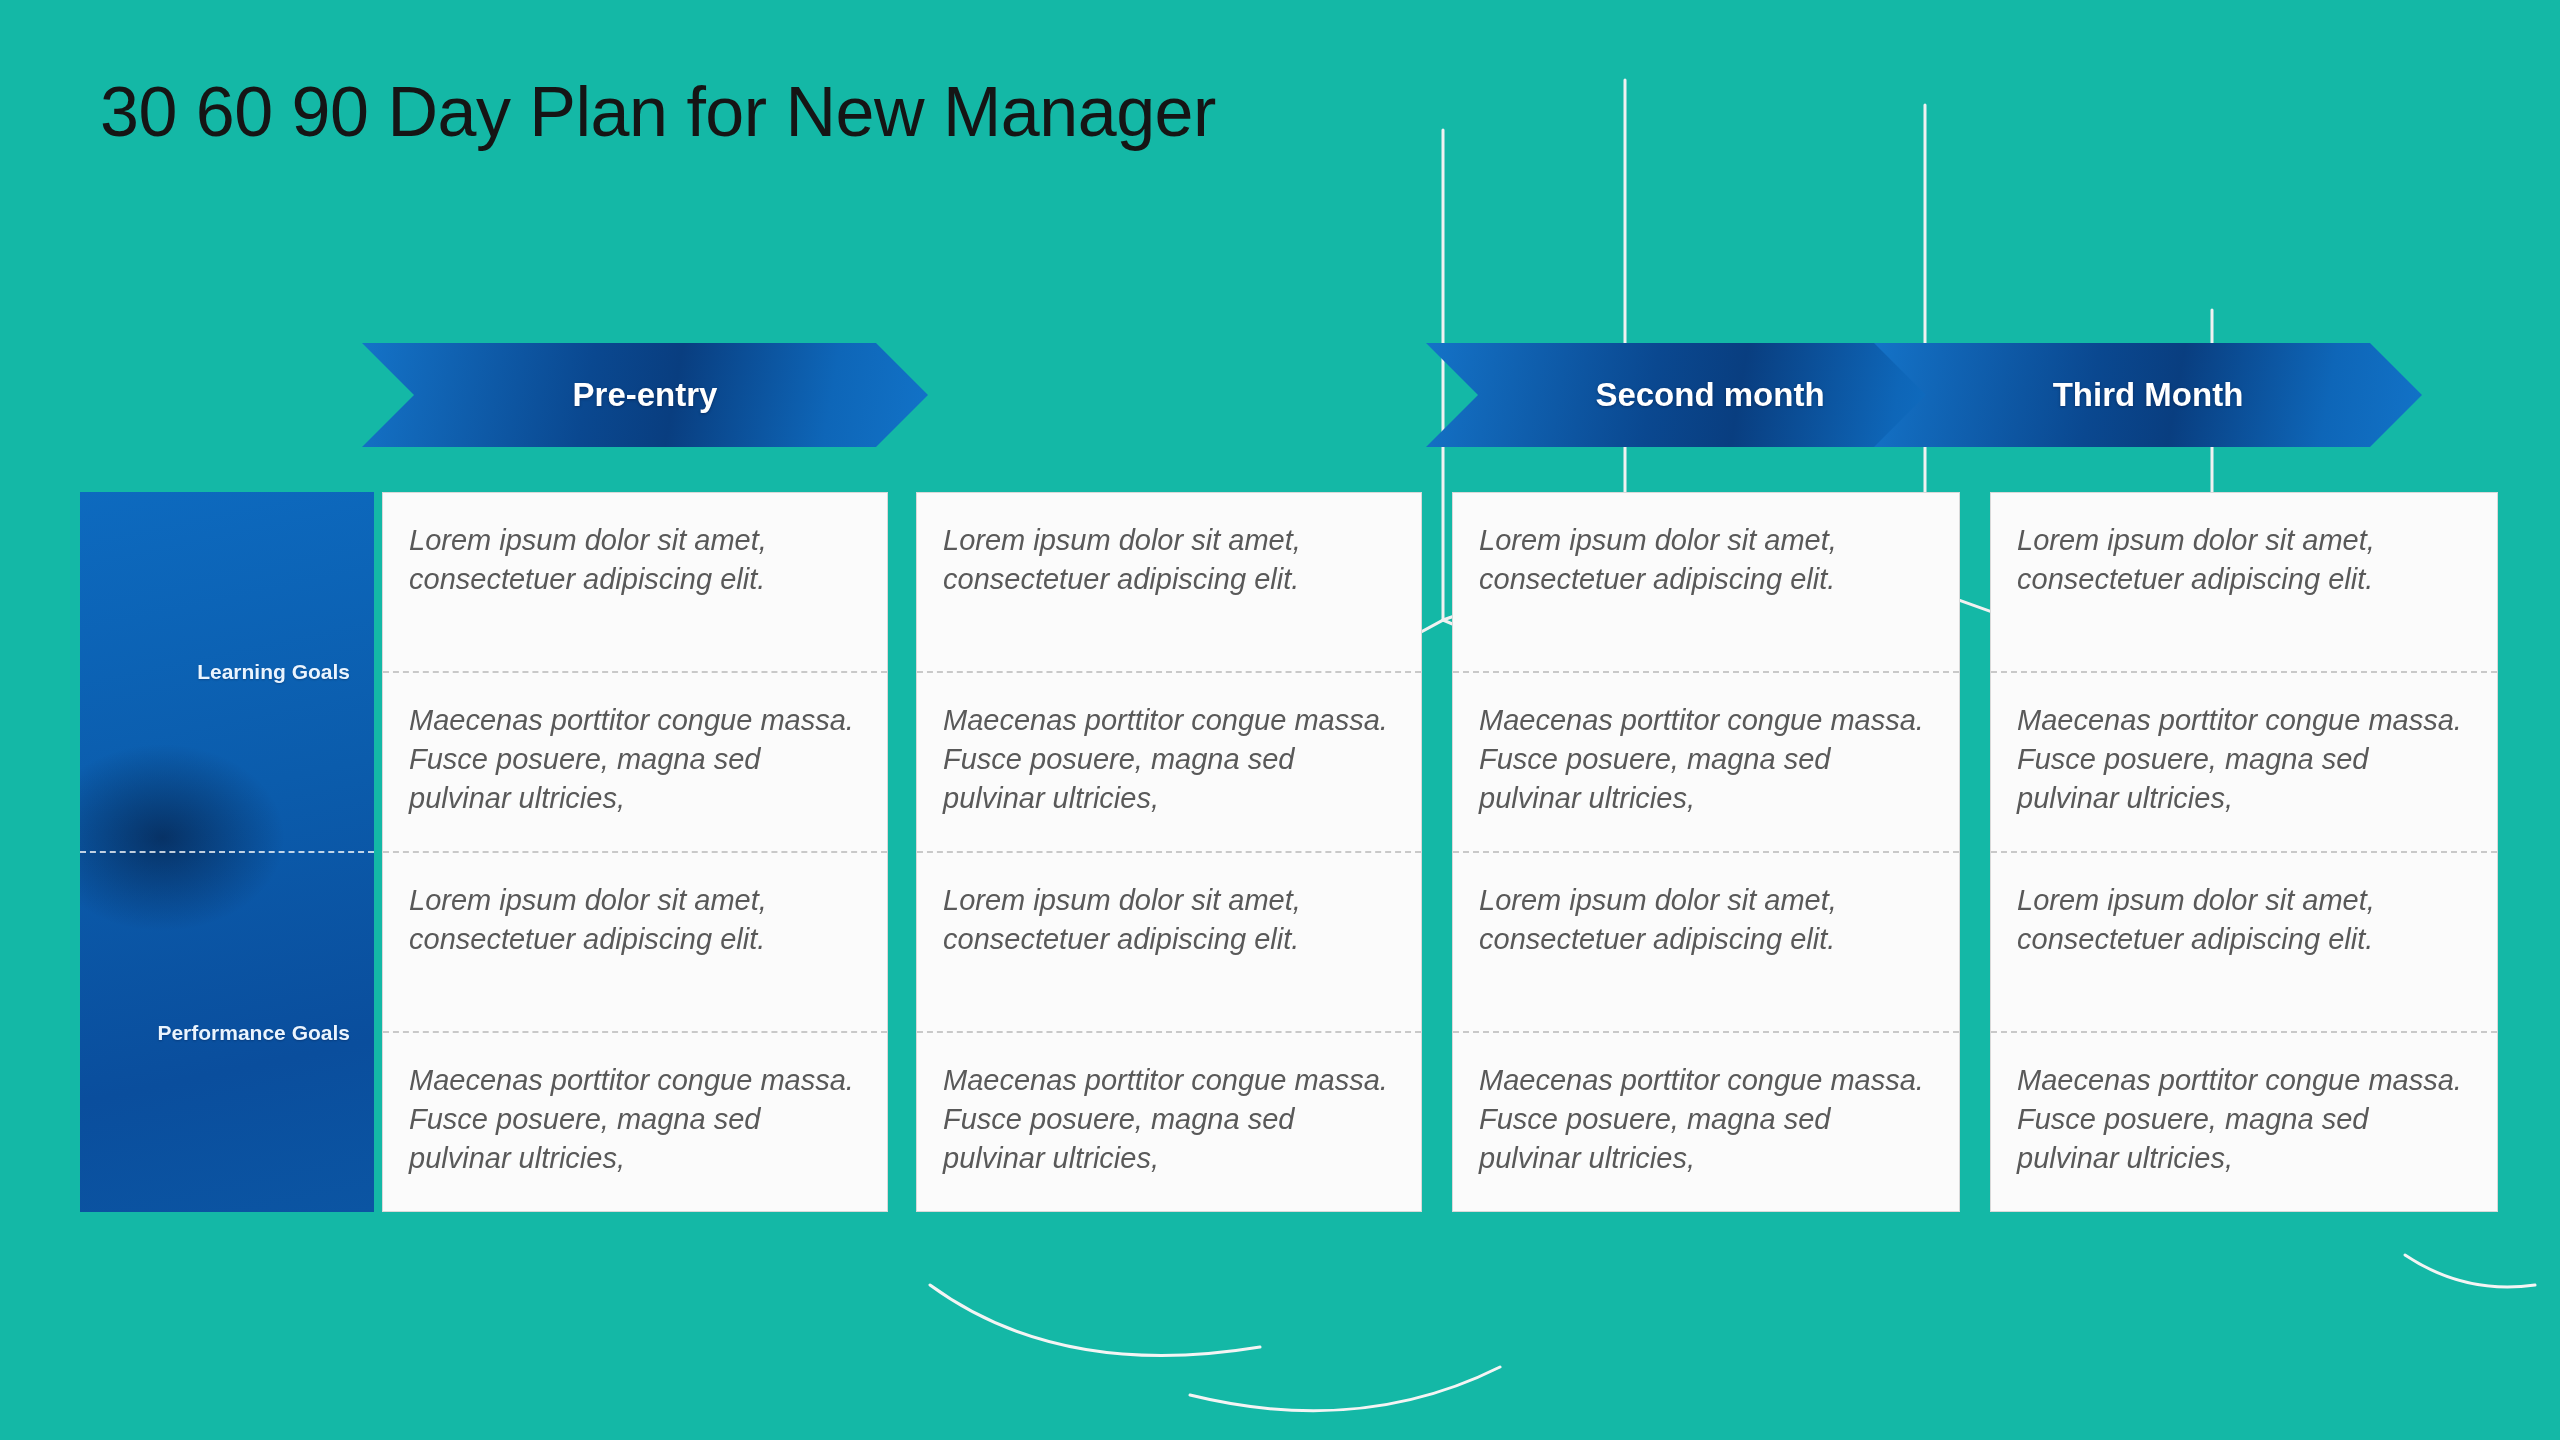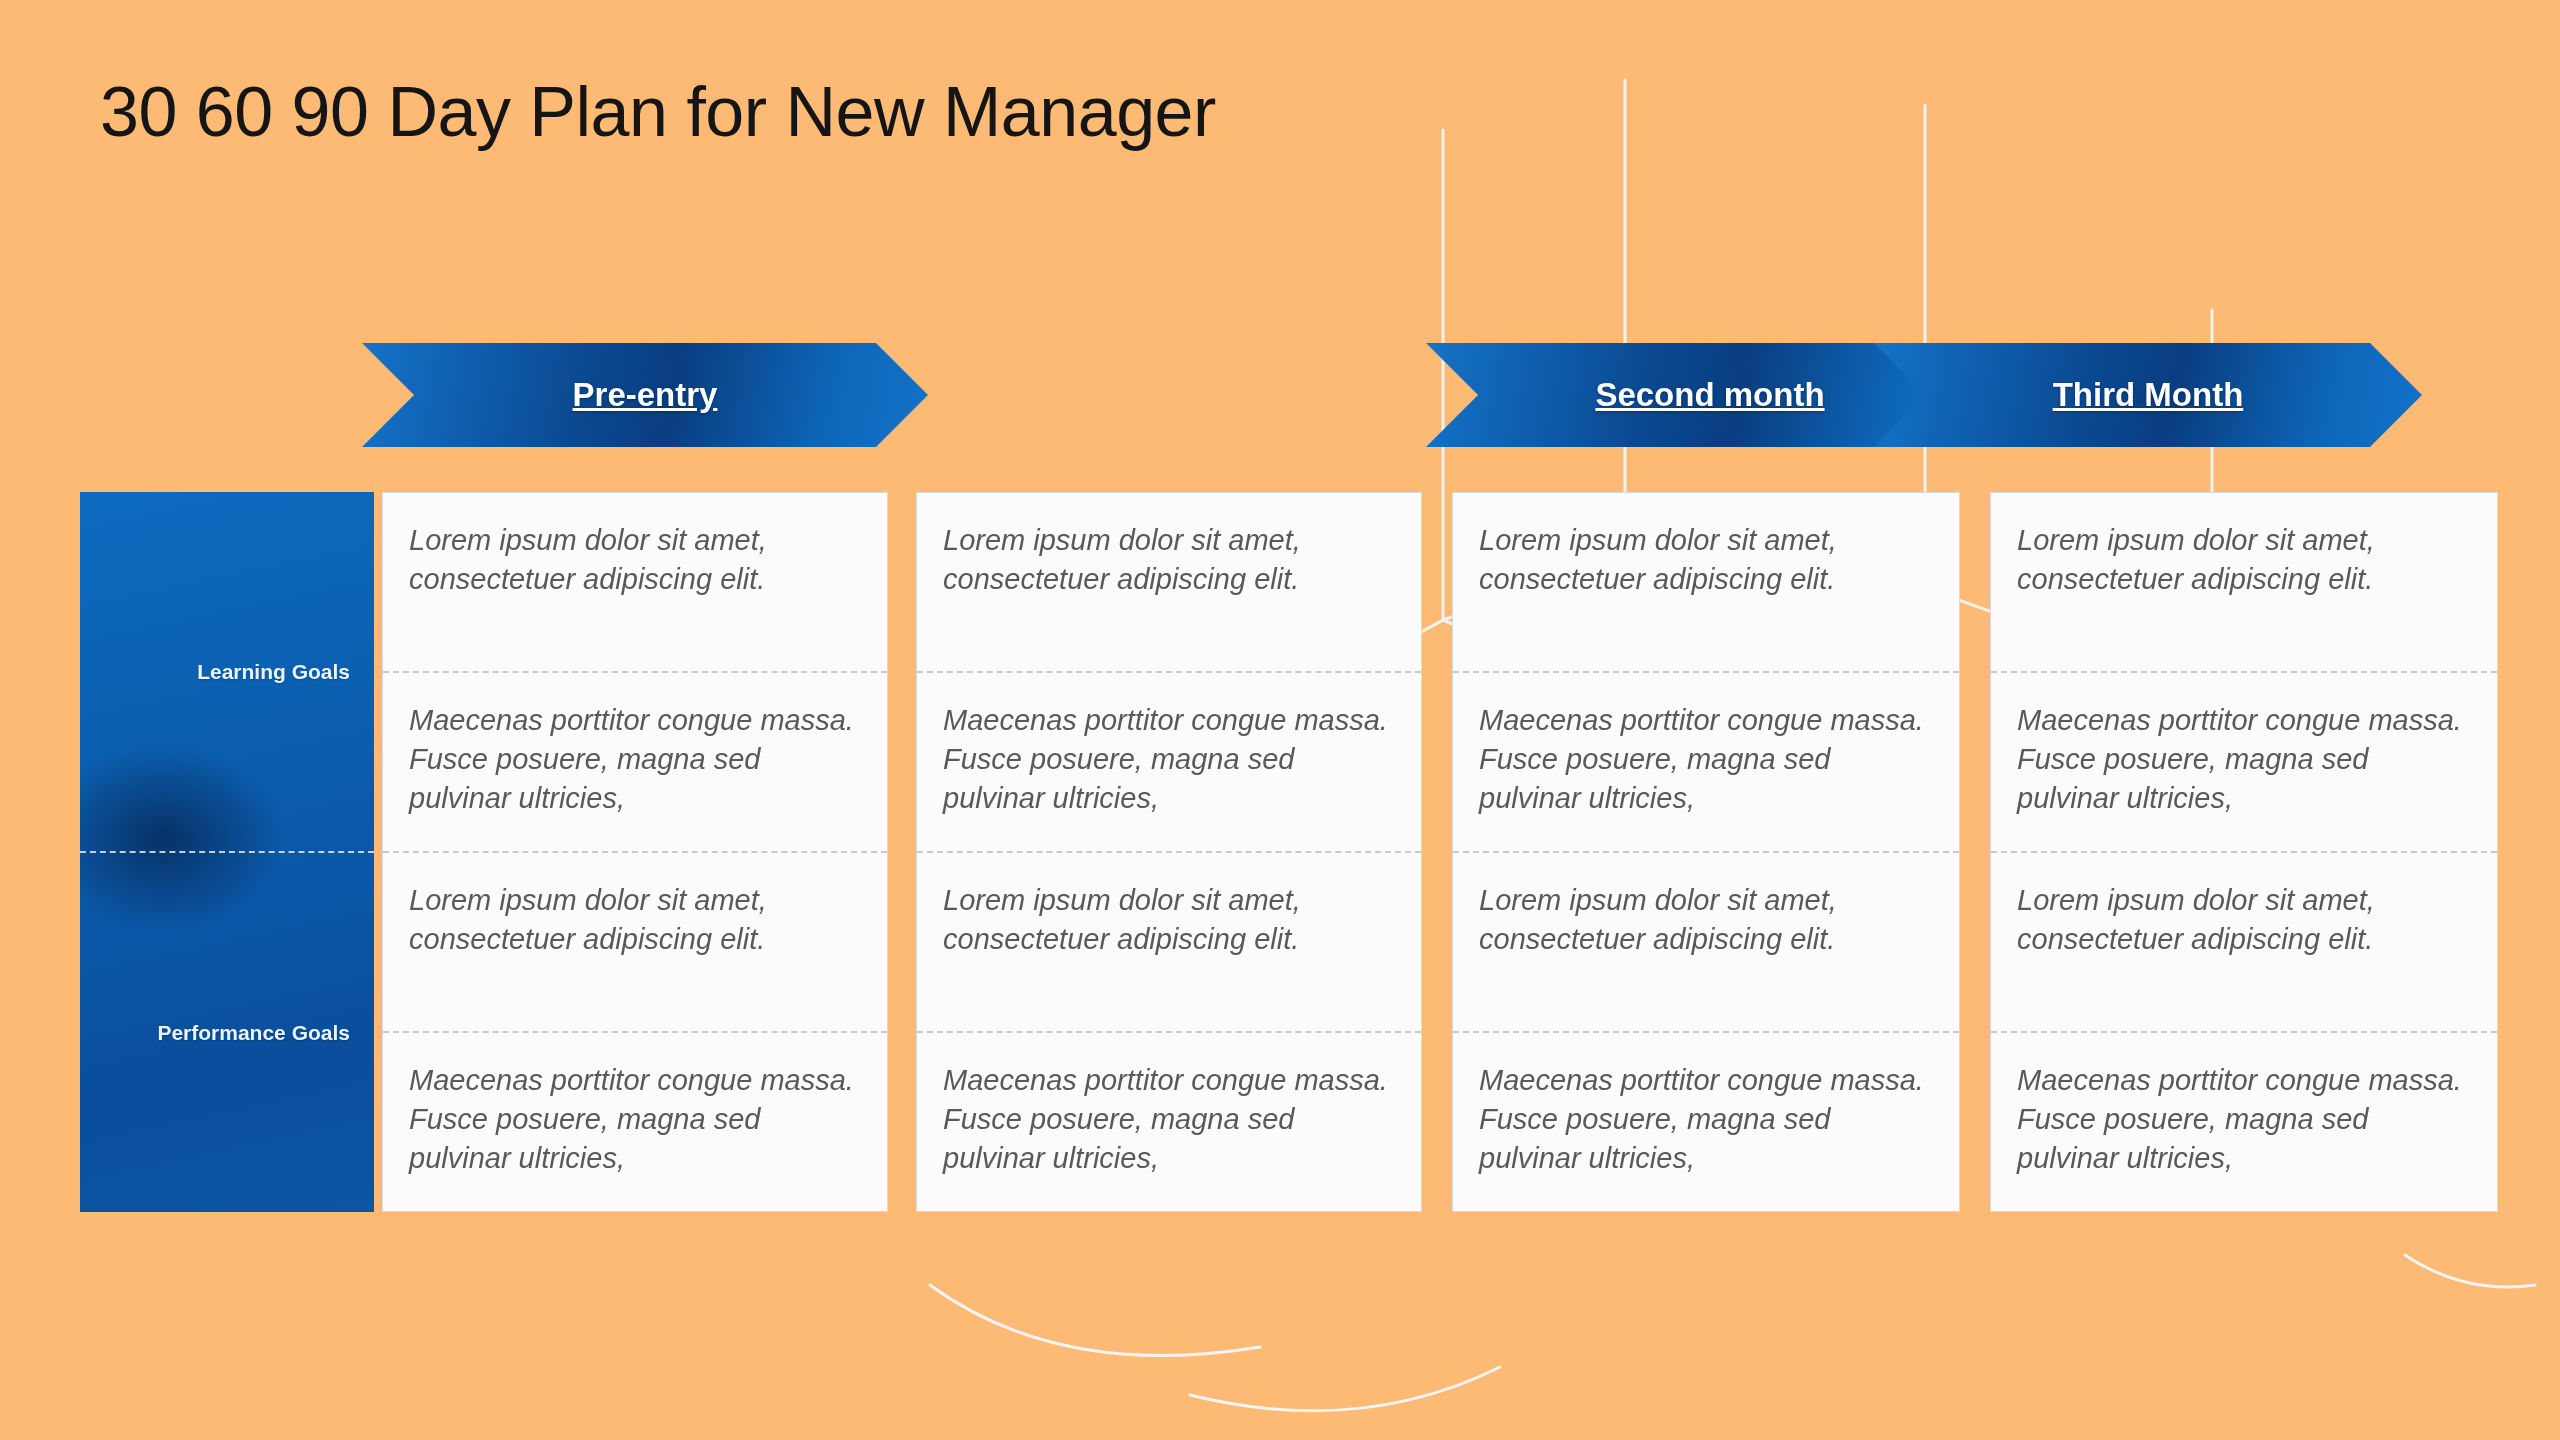--- a/index.html
+++ b/index.html
@@ -1,20 +1,20 @@
 <!DOCTYPE html>
 <html><head>
 <meta charset="utf-8">
 <style>
   html, body { margin: 0; padding: 0; background: #ffffff; }
   .stage {
     position: relative;
     width: 2560px;
     height: 1440px;
-    background: #fdba74;
+    background: #14b8a6;
     overflow: hidden;
     font-family: "Liberation Sans", sans-serif;
   }
 
   
   .decor {
     position: absolute;
     left: 0; top: 0;
     width: 2560px; height: 1440px;
     pointer-events: none;
@@ -43,21 +43,20 @@
     justify-content: center;
     background: linear-gradient(100deg, #1473C8 0%, #0A4890 40%, #093E80 55%, #0E66B8 82%, #1273C8 100%);
     clip-path: polygon(0 0, calc(100% - 52px) 0, 100% 50%, calc(100% - 52px) 100%, 0 100%, 52px 50%);
   }
   .phase span {
     color: #ffffff;
     font-size: 33px;
     font-weight: bold;
     text-shadow: 0 1px 3px rgba(0,0,30,0.35);
     white-space: nowrap;
-    text-decoration: underline;
   }
   .p1 { left: 362px;  width: 566px; }
   .p2 { left: 896px;  width: 562px; }
   .p3 { left: 1426px; width: 568px; }
   .p4 { left: 1874px; width: 548px; text-align: center; }
 
   
   .rowheads {
     position: absolute;
     left: 80px;

